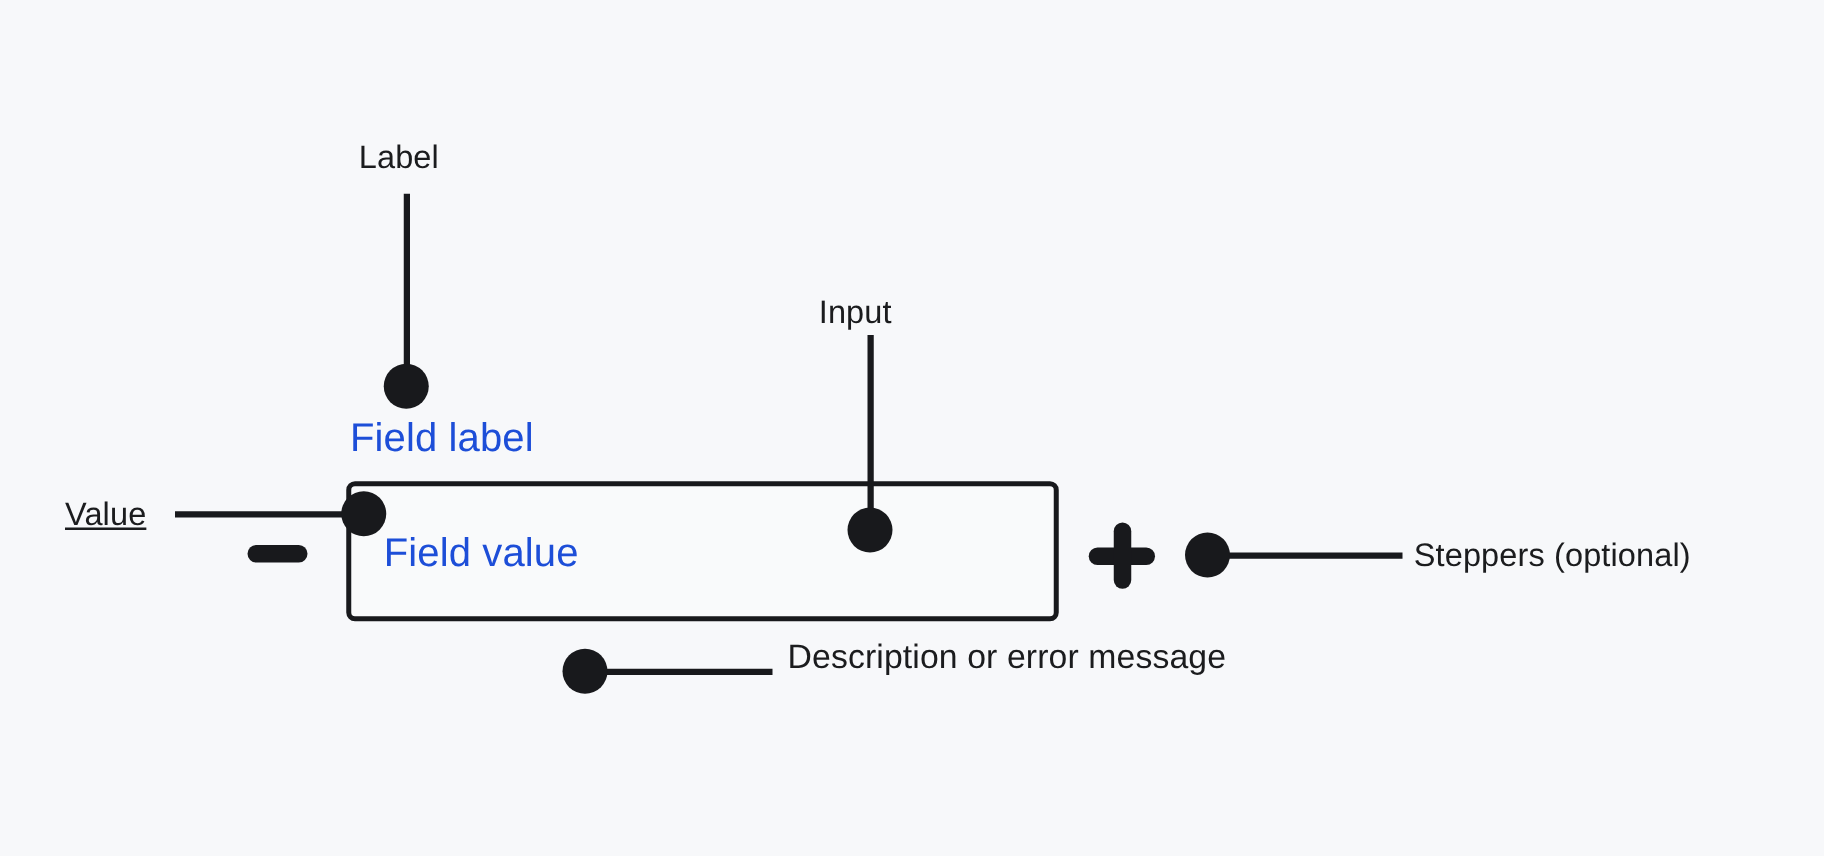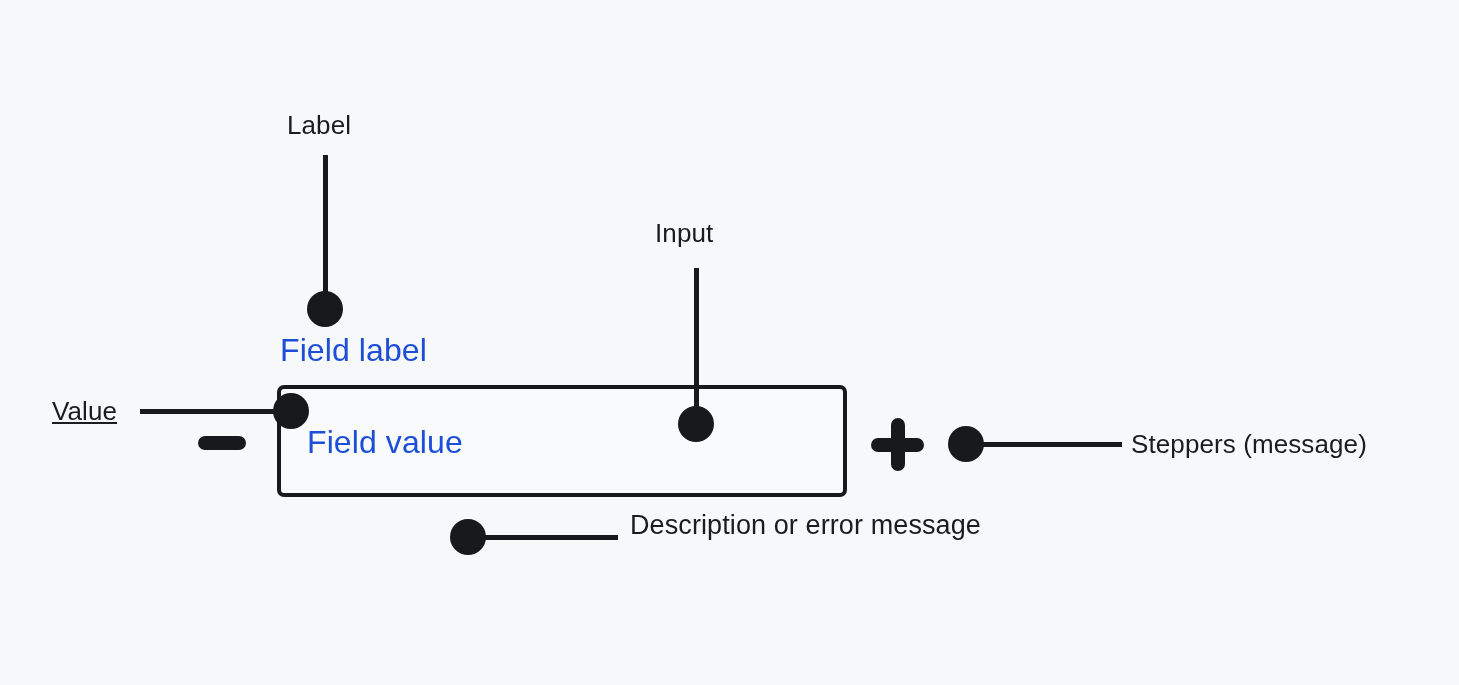--- a/index.html
+++ b/index.html
@@ -121,21 +121,21 @@
     height: 53px;
     border-radius: 7px;
     background: #18191c;
   }
 
   
   #ann-label-text   { left: 287px; top: 112px; }
   #ann-label-line   { left: 323px; top: 155px; height: 156px; }
   #ann-label-dot    { left: 307px; top: 291px; }
 
-  #ann-input-text   { left: 655px; top: 220px; }
+  #ann-input-text   { left: 655px; top: 236px; }
   #ann-input-line   { left: 694px; top: 268px; height: 158px; }
   #ann-input-dot    { left: 678px; top: 406px; }
 
   #ann-value-text   { left: 52px;  top: 398px; text-decoration: underline; }
   #ann-value-line   { left: 140px; top: 409px; width: 152px; }
   #ann-value-dot    { left: 273px; top: 393px; }
 
   #ann-step-dot     { left: 948px; top: 426px; }
   #ann-step-line    { left: 964px; top: 442px; width: 158px; }
   #ann-step-text    { left: 1131px; top: 431px; }
@@ -169,19 +169,19 @@
 
   <div class="stepper-minus"></div>
 
   <div class="stepper-plus">
     <span class="bar-h"></span>
     <span class="bar-v"></span>
   </div>
 
   <div class="dot" id="ann-step-dot"></div>
   <div class="hline" id="ann-step-line"></div>
-  <div class="ann-text" id="ann-step-text">Steppers (message)</div>
+  <div class="ann-text" id="ann-step-text">Steppers (optional)</div>
 
   <div class="dot" id="ann-help-dot"></div>
   <div class="hline" id="ann-help-line"></div>
   <div class="ann-text" id="ann-help-text">Description or error message</div>
 
 </div>
 
 </body></html>

